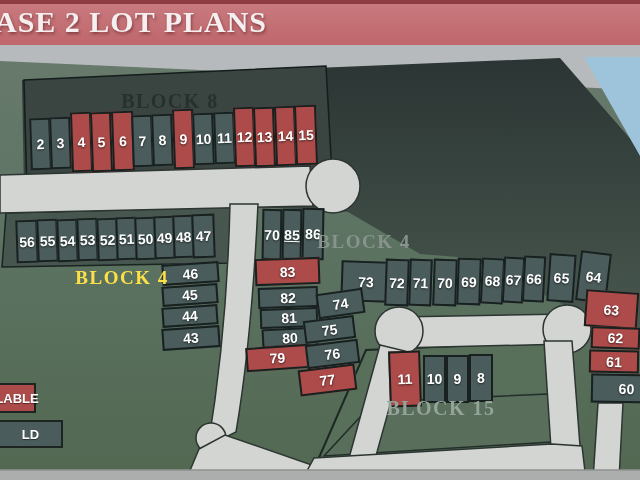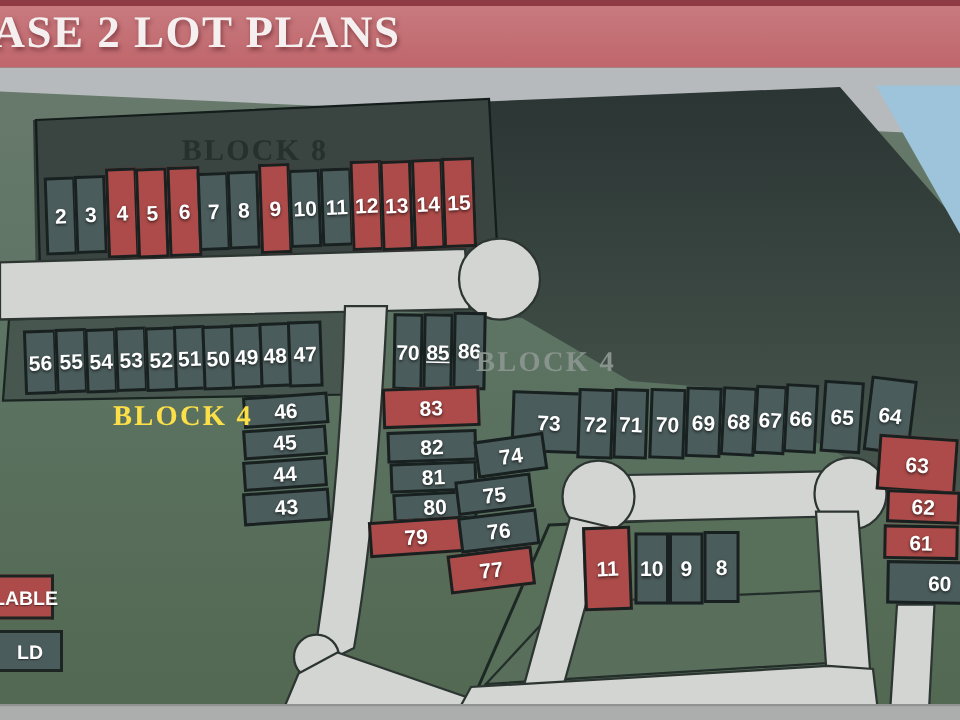--- a/index.html
+++ b/index.html
@@ -21,21 +21,21 @@
        background:linear-gradient(#c87a7e,#bf666c);z-index:30;}
   .banner h1{margin:0 0 0 -5px;padding-top:1px;font-family:"Liberation Serif",serif;
        font-size:30px;font-weight:bold;color:#f5efef;letter-spacing:1px;
        text-shadow:1px 2px 3px rgba(80,25,30,.55);white-space:nowrap;}
   
   .legend-box{position:absolute;left:0;display:flex;align-items:center;justify-content:center;
        color:#fff;font-weight:bold;font-size:13px;box-sizing:border-box;
        border:2px solid #1d2523;border-left:none;z-index:20;
        text-shadow:0 1px 1px rgba(0,0,0,.5);}
   #legend-available{top:383px;width:36px;height:30px;}
-  #legend-sold{top:420px;width:42px;height:28px;}
+  #legend-sold{top:420px;width:63px;height:28px;}
   #lot-layer,#label-layer{position:absolute;left:0;top:0;width:640px;height:480px;z-index:10;pointer-events:none;}
   #lot-layer .lot{pointer-events:auto;}
 </style>
 </head>
 <body>
 
 <div class="stage">
 
   <svg class="map" width="640" height="480" viewBox="0 0 640 480">
     <defs>
@@ -142,20 +142,21 @@
       <div class="lot" style="left: 389px; top: 351px; width: 32px; height: 56px; transform: rotate(-2deg); background: rgb(172, 75, 73);">11</div>
       <div class="lot" style="left: 423px; top: 355px; width: 23px; height: 48px; transform: rotate(0deg); background: rgb(75, 92, 92);">10</div>
       <div class="lot" style="left: 446px; top: 355px; width: 23px; height: 48px; transform: rotate(0deg); background: rgb(75, 92, 92);">9</div>
       <div class="lot" style="left: 469px; top: 354px; width: 24px; height: 48px; transform: rotate(0deg); background: rgb(75, 92, 92);">8</div>
     </div>
 
   <div id="label-layer">
       <div class="block-label" style="left: 170px; top: 101px; color: rgb(38, 48, 44); font-size: 20px;">BLOCK 8</div>
       <div class="block-label" style="left: 122px; top: 278px; color: #fde047; font-size: 19px;">BLOCK 4</div>
       <div class="block-label" style="left: 364px; top: 242px; color: rgb(135, 147, 140); font-size: 19px;">BLOCK 4</div>
+      <div class="block-label" style="left: 441px; top: 408px; color: rgb(148, 164, 152); font-size: 20px;">BLOCK 15</div>
     </div>
 
   <div class="legend-box" id="legend-available" style="background: rgb(172, 75, 73);">
     <span>LABLE</span>
   </div>
   <div class="legend-box" id="legend-sold" style="background: rgb(75, 92, 92);">
     <span>LD</span>
   </div>
 
   <div class="banner">

